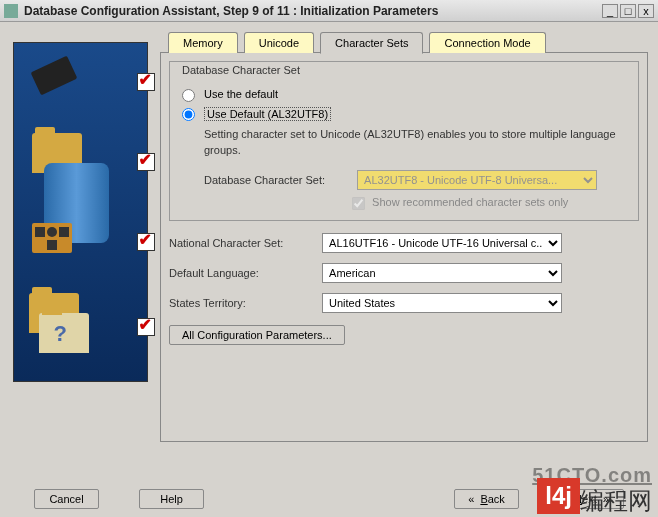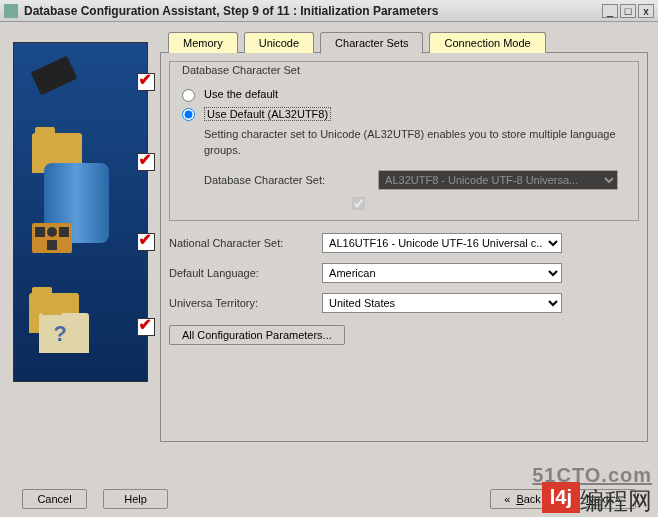--- a/index.html
+++ b/index.html
@@ -28,35 +28,35 @@
 .tab { padding: 4px 14px; background: #fef9c3; border: 1px solid #888; border-bottom: none; border-radius: 3px 3px 0 0; cursor: pointer; position: relative; }
 .tab.active { background: #d6d3ce; z-index: 2; border-bottom: 1px solid #d6d3ce; margin-bottom: -1px; font-weight: normal; }
 
 .panel { border: 1px solid #888; padding: 8px; background: #d6d3ce; height: 390px; }
 .fieldset { border: 1px solid #999; padding: 10px 12px; margin-bottom: 8px; }
 .fieldset .legend { display: inline-block; background: #d6d3ce; padding: 0 4px; margin-top: -18px; margin-left: -4px; position: relative; top: -8px; color: #333; }
 .frow { text-align: left; margin: 4px 0 6px 0; }
 .desc { margin: 2px 0 12px 22px; color: #333; line-height: 1.4; }
 .radio { margin-right: 6px; vertical-align: middle; }
 .sel { width: 240px; padding: 2px; background: #fff; border: 1px solid #888; }
-.sel.disabled { background: #000000; color: #777; margin-left: 21px; }
+.sel.disabled { background: #fde047; color: #777; }
 .lbl { display: inline-block; width: 150px; color: #333; }
 .cbrow { margin: 6px 0 0 170px; color: #888; }
 .cbrow input { vertical-align: middle; margin-right: 4px; }
 
 .btn { padding: 3px 12px; background: #d6d3ce; border: 1px solid #888; border-radius: 2px; cursor: pointer; }
 
 .bottom { position: absolute; bottom: 8px; left: 0; width: 100%; display: flex; align-items: center; padding: 0 14px; }
 .bottom .spacer { flex: 1; }
-.bottom .btn { margin: 0 8px; min-width: 65px; }
+.bottom .btn { margin: 0 20px; min-width: 65px; }
 .underline { text-decoration: underline; }
 
 .watermark { position: absolute; right: 6px; bottom: 30px; font-size: 20px; font-weight: bold; color: rgba(30,30,30,0.45); letter-spacing: 1px; pointer-events:none;text-decoration:underline; }
 .watermark2 { position: absolute; right: 6px; bottom: 0px; pointer-events:none; }
-.wm-box { display:inline-block; background:#d8392a; color:#fff; font-size:20px; font-weight:bold; padding:4px 8px; }
+.wm-box { display:inline-block; background:#d8392a; color:#fff; font-size:24px; font-weight:bold; padding:4px 8px; }
 .wm-text { display:inline-block; color:#333; font-size:24px; font-weight:normal; vertical-align: middle; }
 </style>
 </head>
 <body>
 
 <div class="titlebar">
   <div class="ticon"></div>
   <div class="ttext">Database Configuration Assistant, Step 9 of 11 : Initialization Parameters</div>
   <div class="wbtn">_</div>
   <div class="wbtn">□</div>
@@ -122,37 +122,38 @@
         <div class="desc">Setting character set to Unicode (AL32UTF8) enables you to store multiple language groups.</div>
 
         <div class="frow" style="margin-left:22px; margin-top:8px;">
           <span class="lbl">Database Character Set:</span>
           <select class="sel disabled" disabled="">
             <option>AL32UTF8 - Unicode UTF-8 Universa...</option>
           </select>
         </div>
         <div class="cbrow">
           <input type="checkbox" checked="" disabled="" style="">
+          <span>Show recommended character sets only</span>
         </div>
       </div>
 
       <div class="frow" style="margin-top:12px;">
         <span class="lbl">National Character Set:</span>
         <select class="sel">
           <option>AL16UTF16 - Unicode UTF-16 Universal c...</option>
         </select>
       </div>
       <div class="frow" style="margin-top:10px;">
         <span class="lbl">Default Language:</span>
         <select class="sel">
           <option>American</option>
         </select>
       </div>
       <div class="frow" style="margin-top:10px;">
-        <span class="lbl">Universa Territory:</span>
+        <span class="lbl">States Territory:</span>
         <select class="sel">
           <option>United States</option>
         </select>
       </div>
 
       <div style="margin-top:12px;">
         <button class="btn">All Configuration Parameters...</button>
       </div>
     </div>
   </div>

